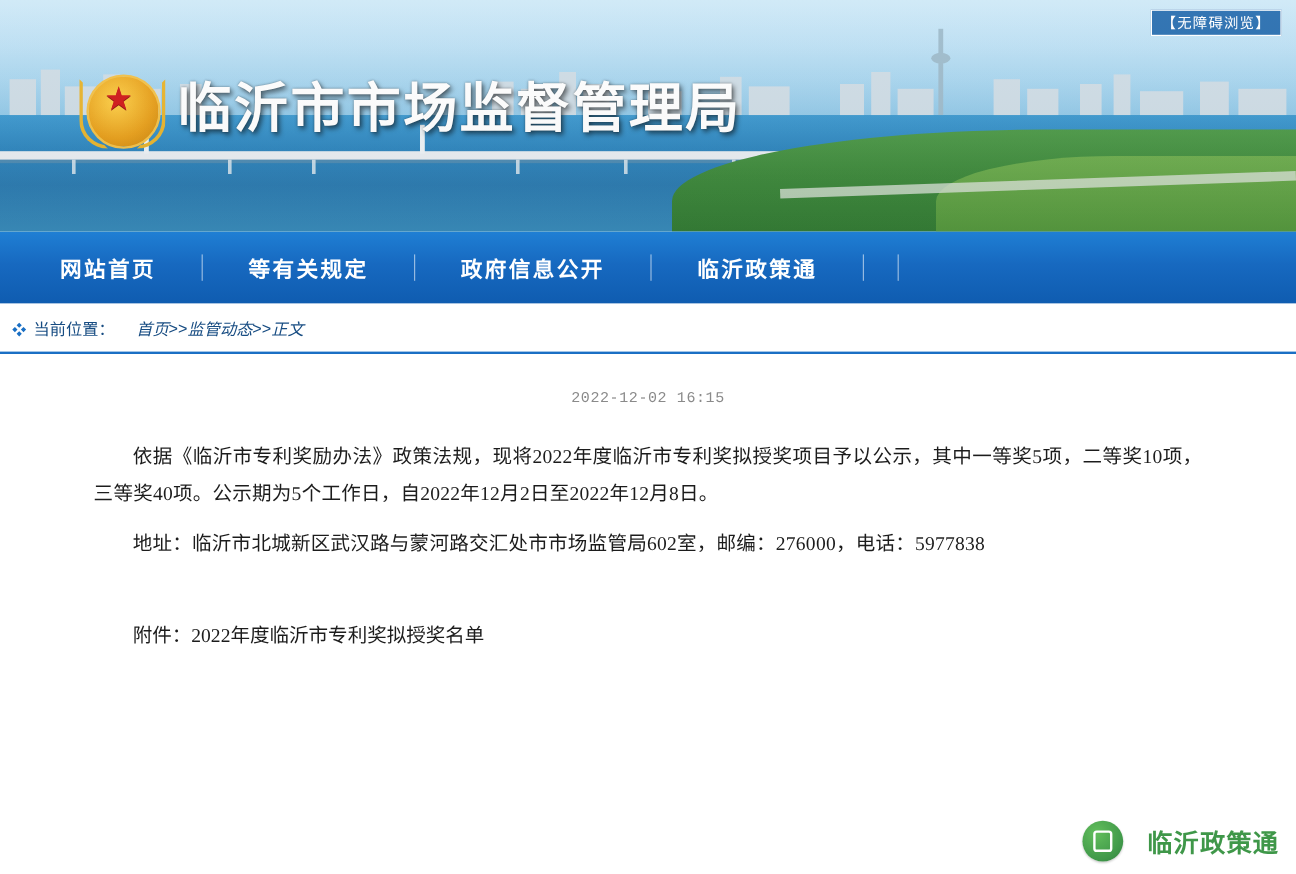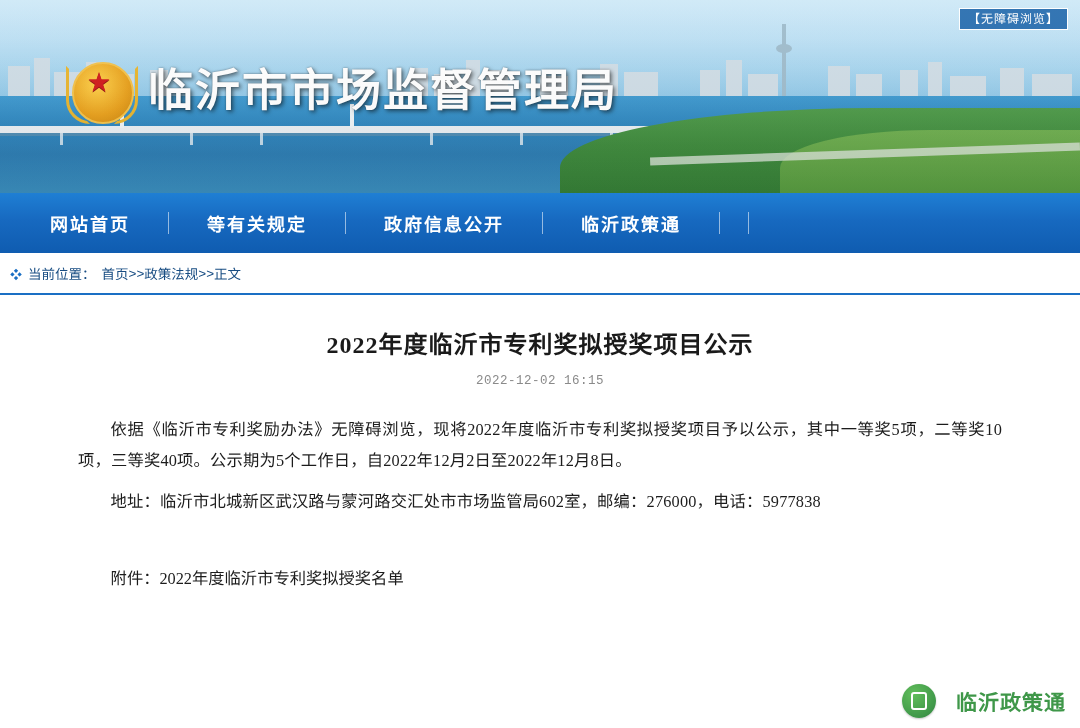--- a/index.html
+++ b/index.html
@@ -202,22 +202,22 @@
     font-size: 13.5px;
     color: #1a4f86;
     padding-left: 10px;
     white-space: nowrap;
   }
   .bc-marker {
     color: #1a6fc4;
     margin-right: 6px;
     font-size: 12px;
   }
-  .bc-label { color: #174c82; margin-right: 6px; }
-  .bc-link { color: #174c82; text-decoration: none; }
+  .bc-label { color: #174c82; margin-right: 18px; }
+  .bc-link { color: #174c82; text-decoration: none; font-style: italic; }
   .bc-sep { color: #174c82; }
 
   
   .article {
     width: 1080px;
     box-sizing: border-box;
     padding: 30px 78px 0 78px;
     background: #ffffff;
   }
   .article-title {
@@ -367,31 +367,30 @@
   <div class="nav-sep"></div>
   <div class="nav-sep"></div>
 </div>
 
 <div class="breadcrumb-wrap">
   <div class="breadcrumb">
     <span class="bc-marker">❖</span>
     <span class="bc-label">当前位置：</span>
     <a class="bc-link" href="#">首页</a>
     <span class="bc-sep">&gt;&gt;</span>
-    <a class="bc-link" href="#">政策法规</a>
+    <a class="bc-link" href="#">监管动态</a>
     <span class="bc-sep">&gt;&gt;</span>
     <span class="bc-link">正文</span>
   </div>
 </div>
 
 <div class="article">
-  <h1 class="article-title">2022年度临沂市专利奖拟授奖项目公示</h1>
   <div class="article-meta">2022-12-02  16:15</div>
 
-  <p class="para">依据《临沂市专利奖励办法》无障碍浏览，现将2022年度临沂市专利奖拟授奖项目予以公示，其中一等奖5项，二等奖10项，三等奖40项。公示期为5个工作日，自2022年12月2日至2022年12月8日。</p>
+  <p class="para">依据《临沂市专利奖励办法》政策法规，现将2022年度临沂市专利奖拟授奖项目予以公示，其中一等奖5项，二等奖10项，三等奖40项。公示期为5个工作日，自2022年12月2日至2022年12月8日。</p>
   <p class="para addr">地址：临沂市北城新区武汉路与蒙河路交汇处市市场监管局602室，邮编：276000，电话：5977838</p>
 
   <div class="attachment">附件：2022年度临沂市专利奖拟授奖名单</div>
 
 </div>
 
 <div class="watermark">
   <span class="wm-logo"></span>
   <span class="wm-text">临沂政策通</span>
 </div>

